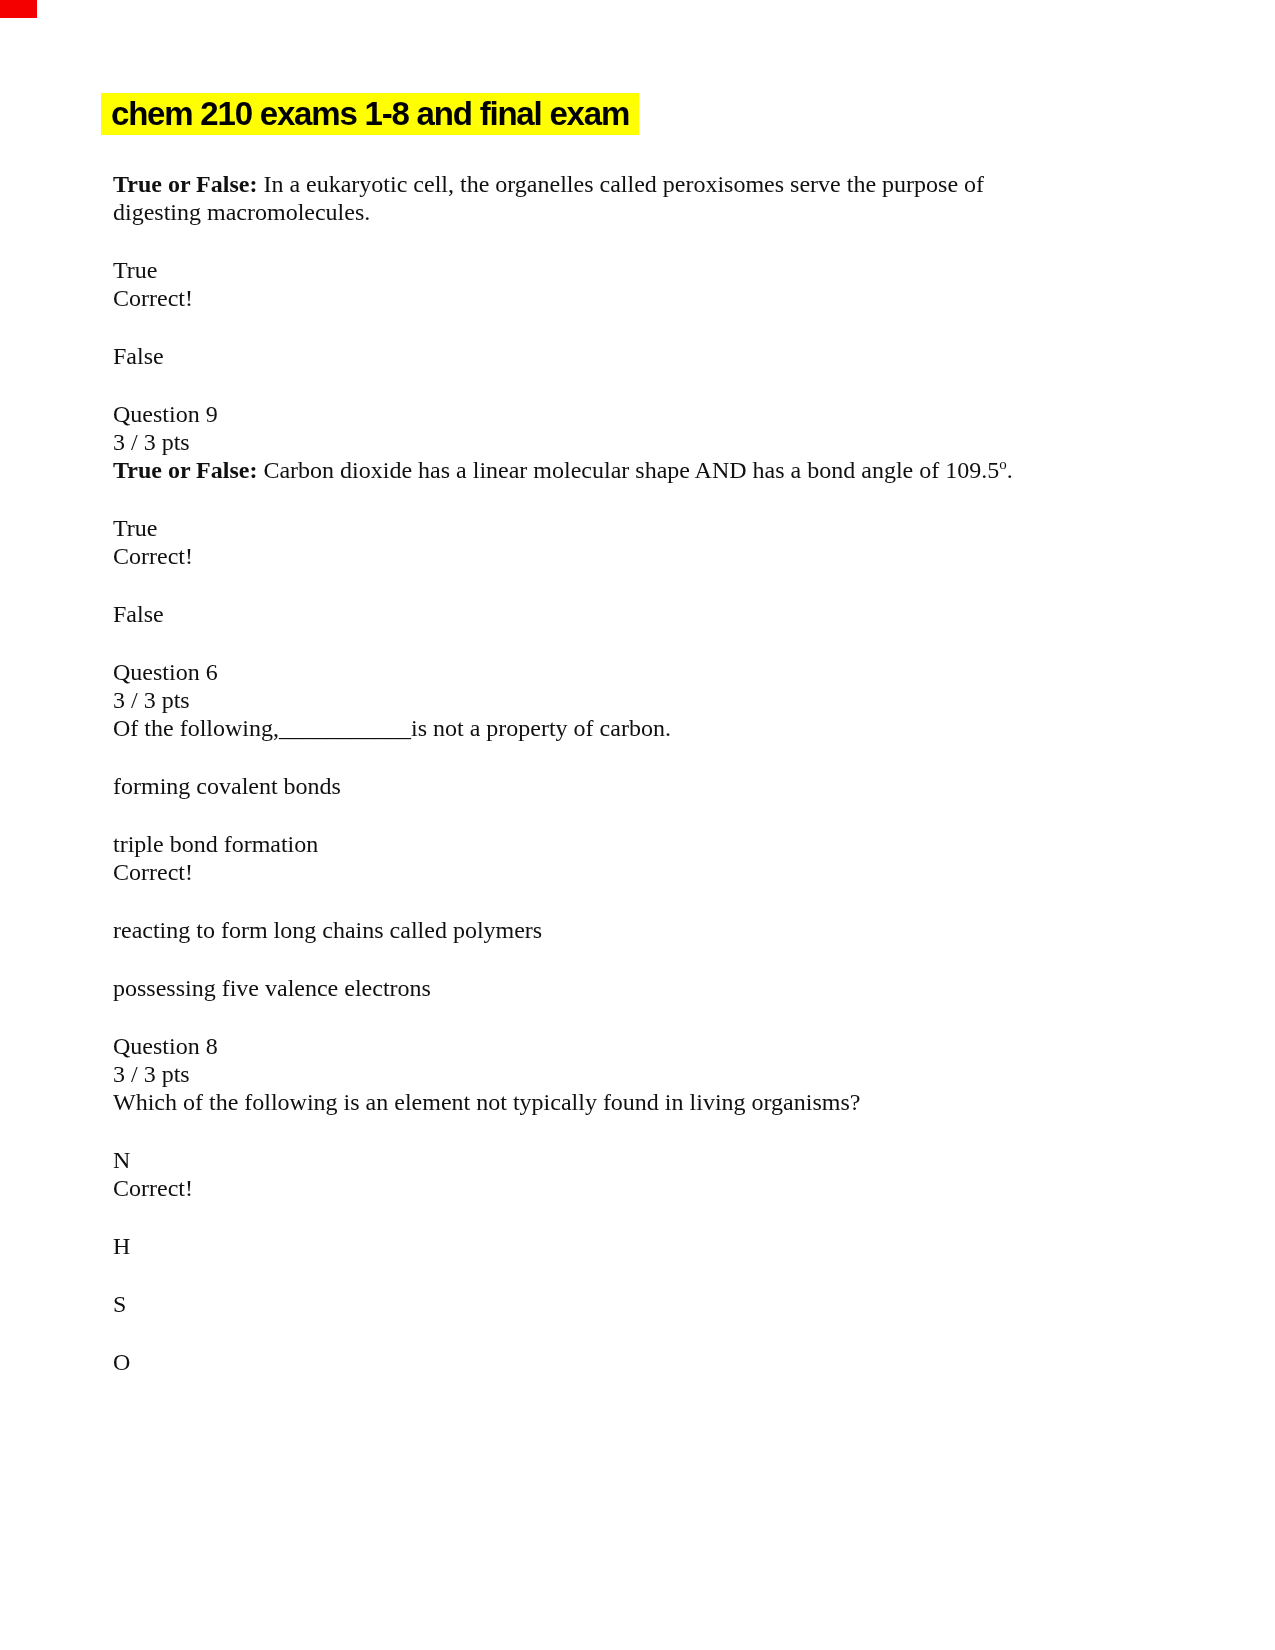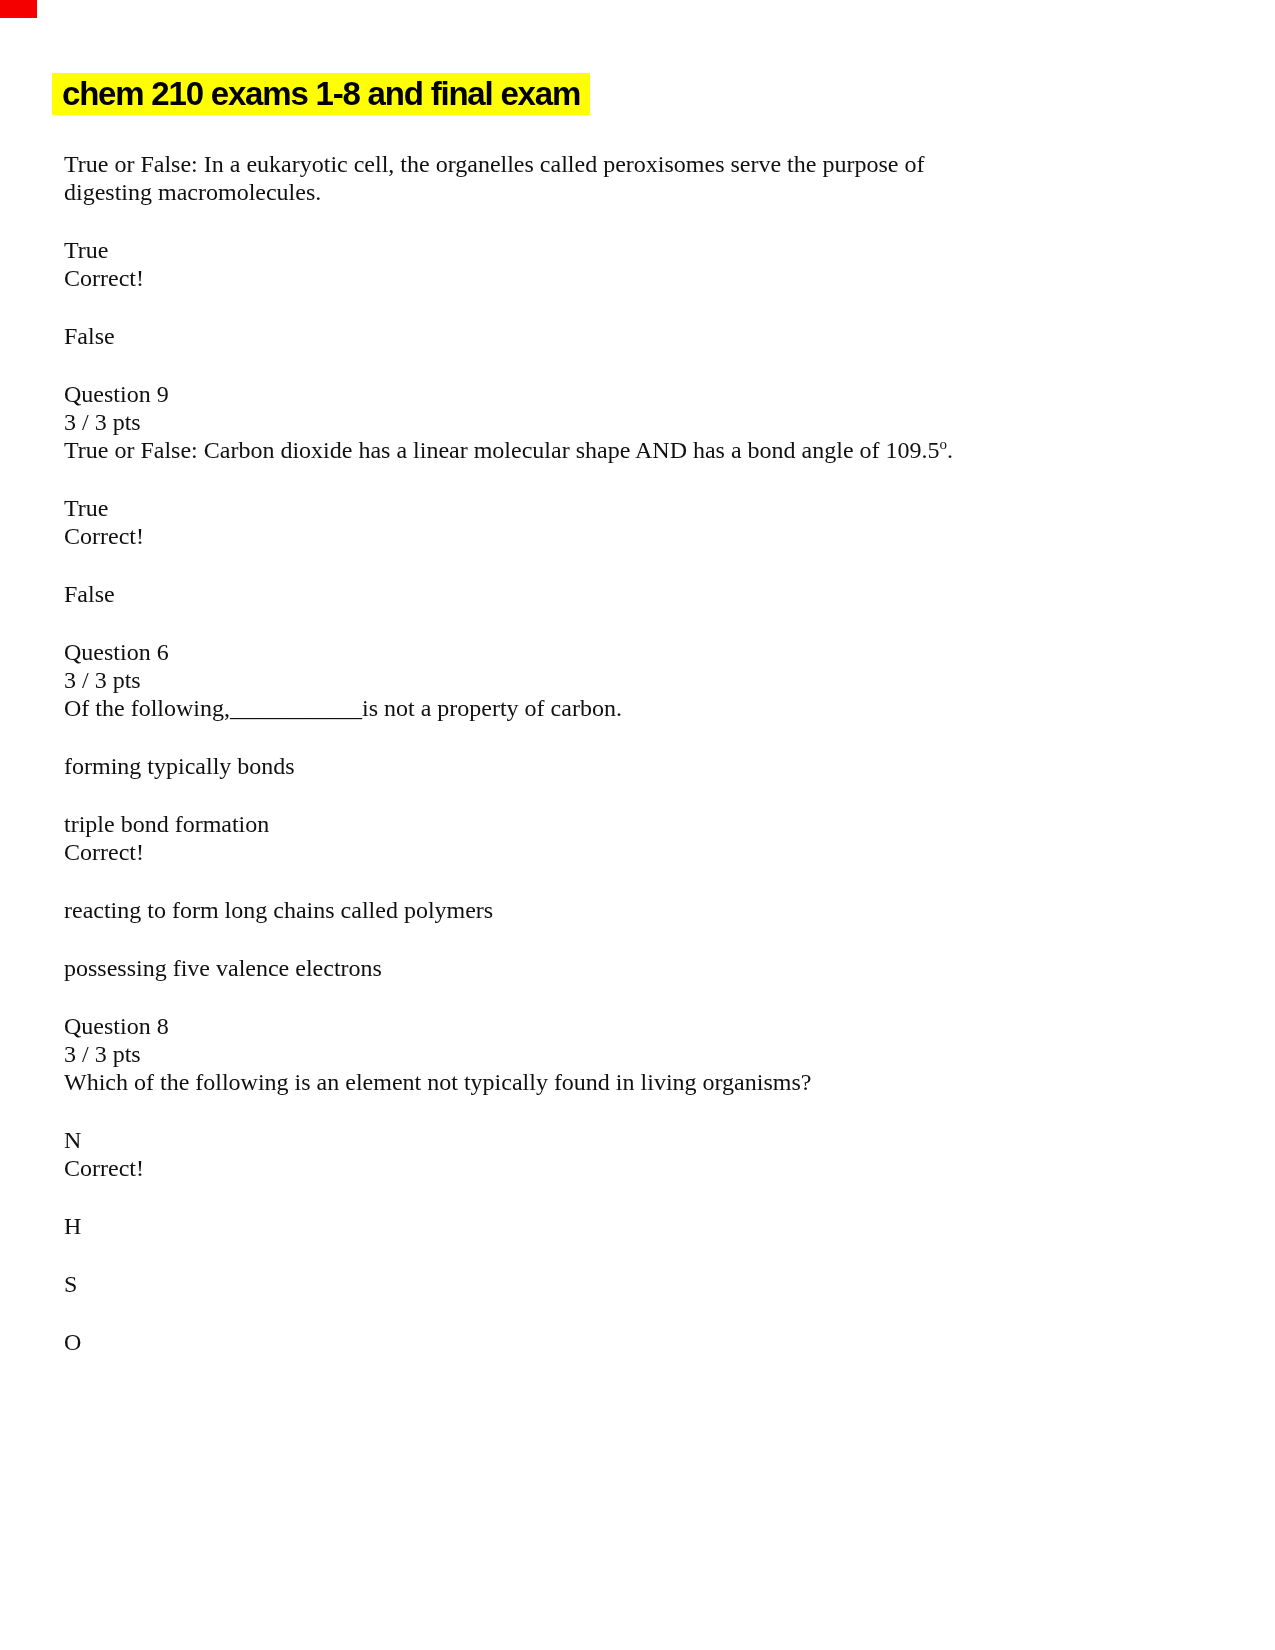--- a/index.html
+++ b/index.html
@@ -17,21 +17,22 @@
   }
   .corner-mark {
     position: absolute;
     top: 0;
     left: 0;
     width: 37px;
     height: 18px;
     background: #f40000;
   }
   .content {
-    padding: 73px 60px 0 64px;
+    padding: 73px 60px 0 113px;
+    margin-top: 20px;
   }
   .title-row {
     margin: 0 0 35px 0;
   }
   .page-title {
     display: inline-block;
     font-family: "Liberation Sans", sans-serif;
     font-weight: bold;
     font-size: 33px;
     line-height: 42px;
@@ -42,21 +43,21 @@
     margin-left: -12px;
     white-space: nowrap;
   }
   .para {
     margin: 0 0 30px 0;
     font-size: 24px;
     line-height: 28px;
     white-space: nowrap;
   }
   .para .bold {
-    font-weight: normal;
+    font-weight: bold;
   }
   .para .sup {
     font-size: 15px;
     vertical-align: 9px;
     line-height: 0;
   }
 </style>
 </head>
 <body style="background: rgb(255, 255, 255); color: rgb(16, 16, 16);">
 
@@ -67,21 +68,21 @@
     <span class="page-title" style="background: rgb(255, 255, 0);">chem 210 exams 1-8 and final exam</span>
   </div>
   <div>
       <p class="para"><span class="bold">True or False:</span><span> In a eukaryotic cell, the organelles called peroxisomes serve the purpose of</span><br><span>digesting macromolecules.</span></p>
       <p class="para"><span>True</span><br><span>Correct!</span></p>
       <p class="para"><span>False</span></p>
       <p class="para"><span>Question 9</span><br><span>3 / 3 pts</span><br><span class="bold">True or False:</span><span> Carbon dioxide has a linear molecular shape AND has a bond angle of 109.5</span><span class="sup">o</span><span>.</span></p>
       <p class="para"><span>True</span><br><span>Correct!</span></p>
       <p class="para"><span>False</span></p>
       <p class="para"><span>Question 6</span><br><span>3 / 3 pts</span><br><span>Of the following,___________is not a property of carbon.</span></p>
-      <p class="para"><span>forming typically bonds</span></p>
+      <p class="para"><span>forming covalent bonds</span></p>
       <p class="para"><span>triple bond formation</span><br><span>Correct!</span></p>
       <p class="para"><span>reacting to form long chains called polymers</span></p>
       <p class="para"><span>possessing five valence electrons</span></p>
       <p class="para"><span>Question 8</span><br><span>3 / 3 pts</span><br><span>Which of the following is an element not typically found in living organisms?</span></p>
       <p class="para"><span>N</span><br><span>Correct!</span></p>
       <p class="para"><span>H</span></p>
       <p class="para"><span>S</span></p>
       <p class="para"><span>O</span></p>
     </div>
 </div>

